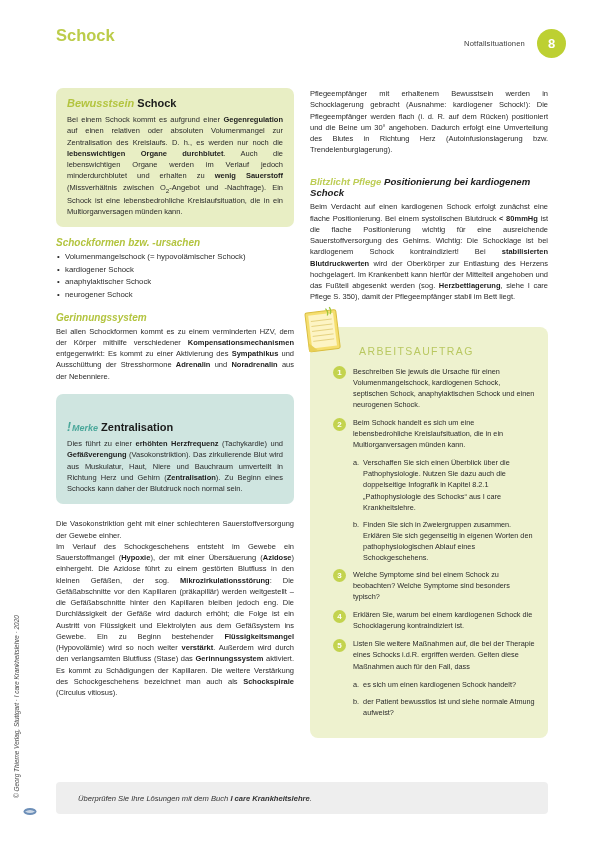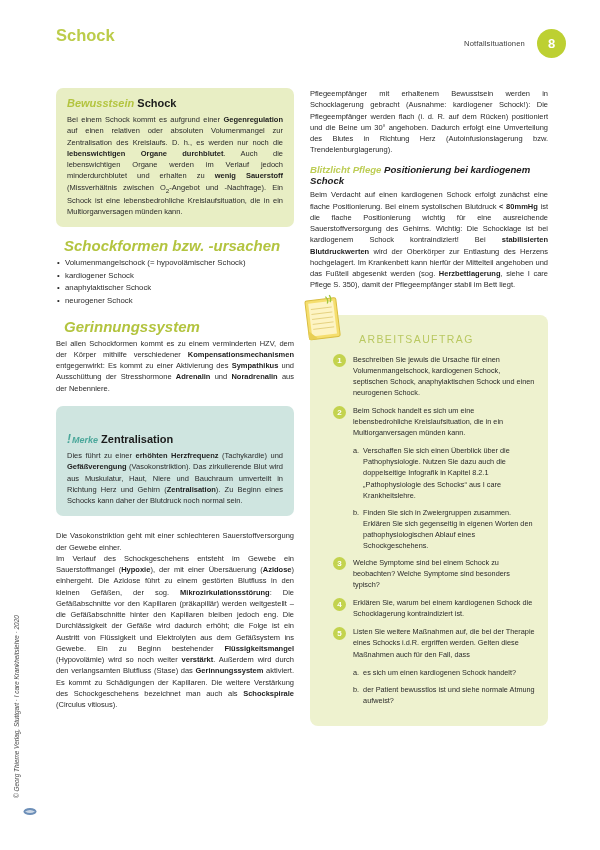--- a/index.html
+++ b/index.html
@@ -147,24 +147,24 @@
   }
   .merke-term {
     color: #1c1c1c;
     font-weight: bold;
     font-size: 11px;
   }
 
   
   .sec-head {
     color: #b3c43f;
-    font-size: 15px;
-    font-style: italic;
-    font-weight: bold;
-    margin: 10px 0 3px 8px;
+    font-size: 10px;
+    font-style: italic;
+    font-weight: bold;
+    margin: 10px 0 3px 0;
   }
   ul.bullets { list-style: none; margin: 0 0 2px 0; }
   ul.bullets li {
     font-size: 7.8px;
     color: #2b2b2b;
     line-height: 1.62;
     padding-left: 9px;
     position: relative;
   }
   ul.bullets li::before {
@@ -331,21 +331,21 @@
     <div class="body-text" style="margin-top:14px">Die Vasokonstriktion geht mit einer schlechteren Sauerstoffversorgung der Gewebe einher.</div>
     <div class="body-text">Im Verlauf des Schockgeschehens entsteht im Gewebe ein Sauerstoffmangel (<b>Hypoxie</b>), der mit einer Übersäuerung (<b>Azidose</b>) einhergeht. Die Azidose führt zu einem gestörten Blutfluss in den kleinen Gefäßen, der sog. <b>Mikrozirkulationsstörung</b>: Die Gefäßabschnitte vor den Kapillaren (präkapillär) werden weitgestellt – die Gefäßabschnitte hinter den Kapillaren bleiben jedoch eng. Die Durchlässigkeit der Gefäße wird dadurch erhöht; die Folge ist ein Austritt von Flüssigkeit und Elektrolyten aus dem Gefäßsystem ins Gewebe. Ein zu Beginn bestehender <b>Flüssigkeitsmangel</b> (Hypovolämie) wird so noch weiter <b>verstärkt</b>. Außerdem wird durch den verlangsamten Blutfluss (Stase) das <b>Gerinnungssystem</b> aktiviert. Es kommt zu Schädigungen der Kapillaren. Die weitere Verstärkung des Schockgeschehens bezeichnet man auch als <b>Schockspirale</b> (Circulus vitiosus).</div>
   </div>
 
   <div class="col-right">
 
     <div>
       <div class="body-text">Pflegeempfänger mit erhaltenem Bewusstsein werden in Schocklagerung gebracht (Ausnahme: kardiogener Schock!): Die Pflegeempfänger werden flach (i. d. R. auf dem Rücken) positioniert und die Beine um 30° angehoben. Dadurch erfolgt eine Umverteilung des Blutes in Richtung Herz (Autoinfusionslagerung bzw. Trendelenburglagerung).</div>
     </div>
 
-    <div style="margin-top:8px">
+    <div style="margin-top:20px">
       <div class="blitz-head">
         <span class="blitz-kw">Blitzlicht Pflege</span>
         <span class="blitz-term">Positionierung bei kardiogenem Schock</span>
       </div>
       <div class="body-text">Beim Verdacht auf einen kardiogenen Schock erfolgt zunächst eine flache Positionierung. Bei einem systolischen Blutdruck <b>&lt; 80mmHg</b> ist die flache Positionierung wichtig für eine ausreichende Sauerstoffversorgung des Gehirns. Wichtig: Die Schocklage ist bei kardiogenem Schock kontraindiziert! Bei <b>stabilisierten Blutdruckwerten</b> wird der Oberkörper zur Entlastung des Herzens hochgelagert. Im Krankenbett kann hierfür der Mittelteil angehoben und das Fußteil abgesenkt werden (sog. <b>Herzbettlagerung</b>, siehe I care Pflege S. 350), damit der Pflegeempfänger stabil im Bett liegt.</div>
     </div>
 
     <div class="task-wrap">
       <svg class="notepad" viewBox="0 0 40 46">
         <rect x="3" y="4" width="31" height="39" rx="2" fill="#f5de6e" stroke="#d9bd3f" stroke-width="1"></rect>
@@ -397,20 +397,25 @@
             </div>
             <div class="sub-item">
               <span class="sub-letter">b.</span>
               <span>der Patient bewusstlos ist und siehe normale Atmung aufweist?</span>
             </div>
           </div>
       </div>
     </div>
   </div>
 
+  <div class="footer-bar">
+    <div class="footer-text">
+      <span>Überprüfen Sie Ihre Lösungen mit dem Buch </span><b>I care Krankheitslehre</b><span>.</span>
+    </div>
+  </div>
 
   <div class="side-copy">© Georg Thieme Verlag, Stuttgart · I care Krankheitslehre · 2020</div>
   <svg class="thieme-logo" viewBox="0 0 14 9">
     <ellipse cx="7" cy="4.5" rx="6.5" ry="3.6" fill="#6d8fb8"></ellipse>
     <path d="M2 4.5 q5 -3 10 0 q-5 3 -10 0 Z" fill="#ffffff" opacity="0.65"></path>
   </svg>
 
 </div>
 
 </body></html>

